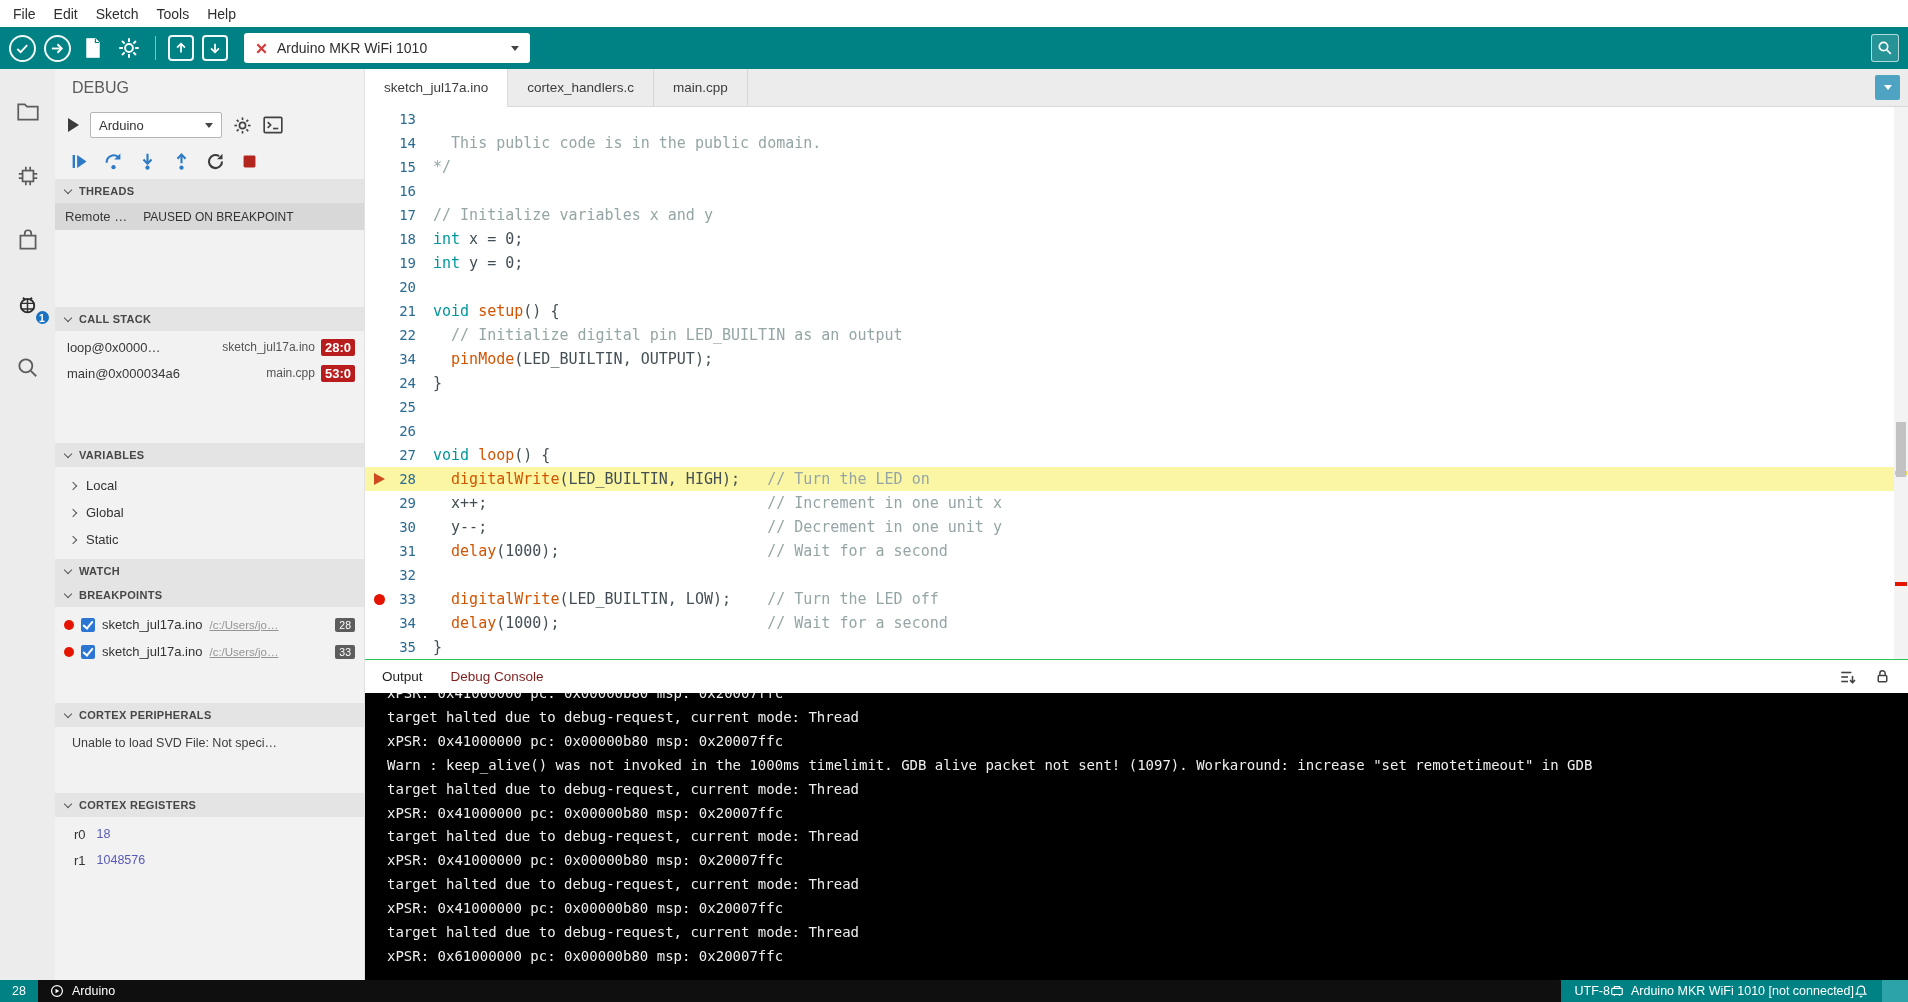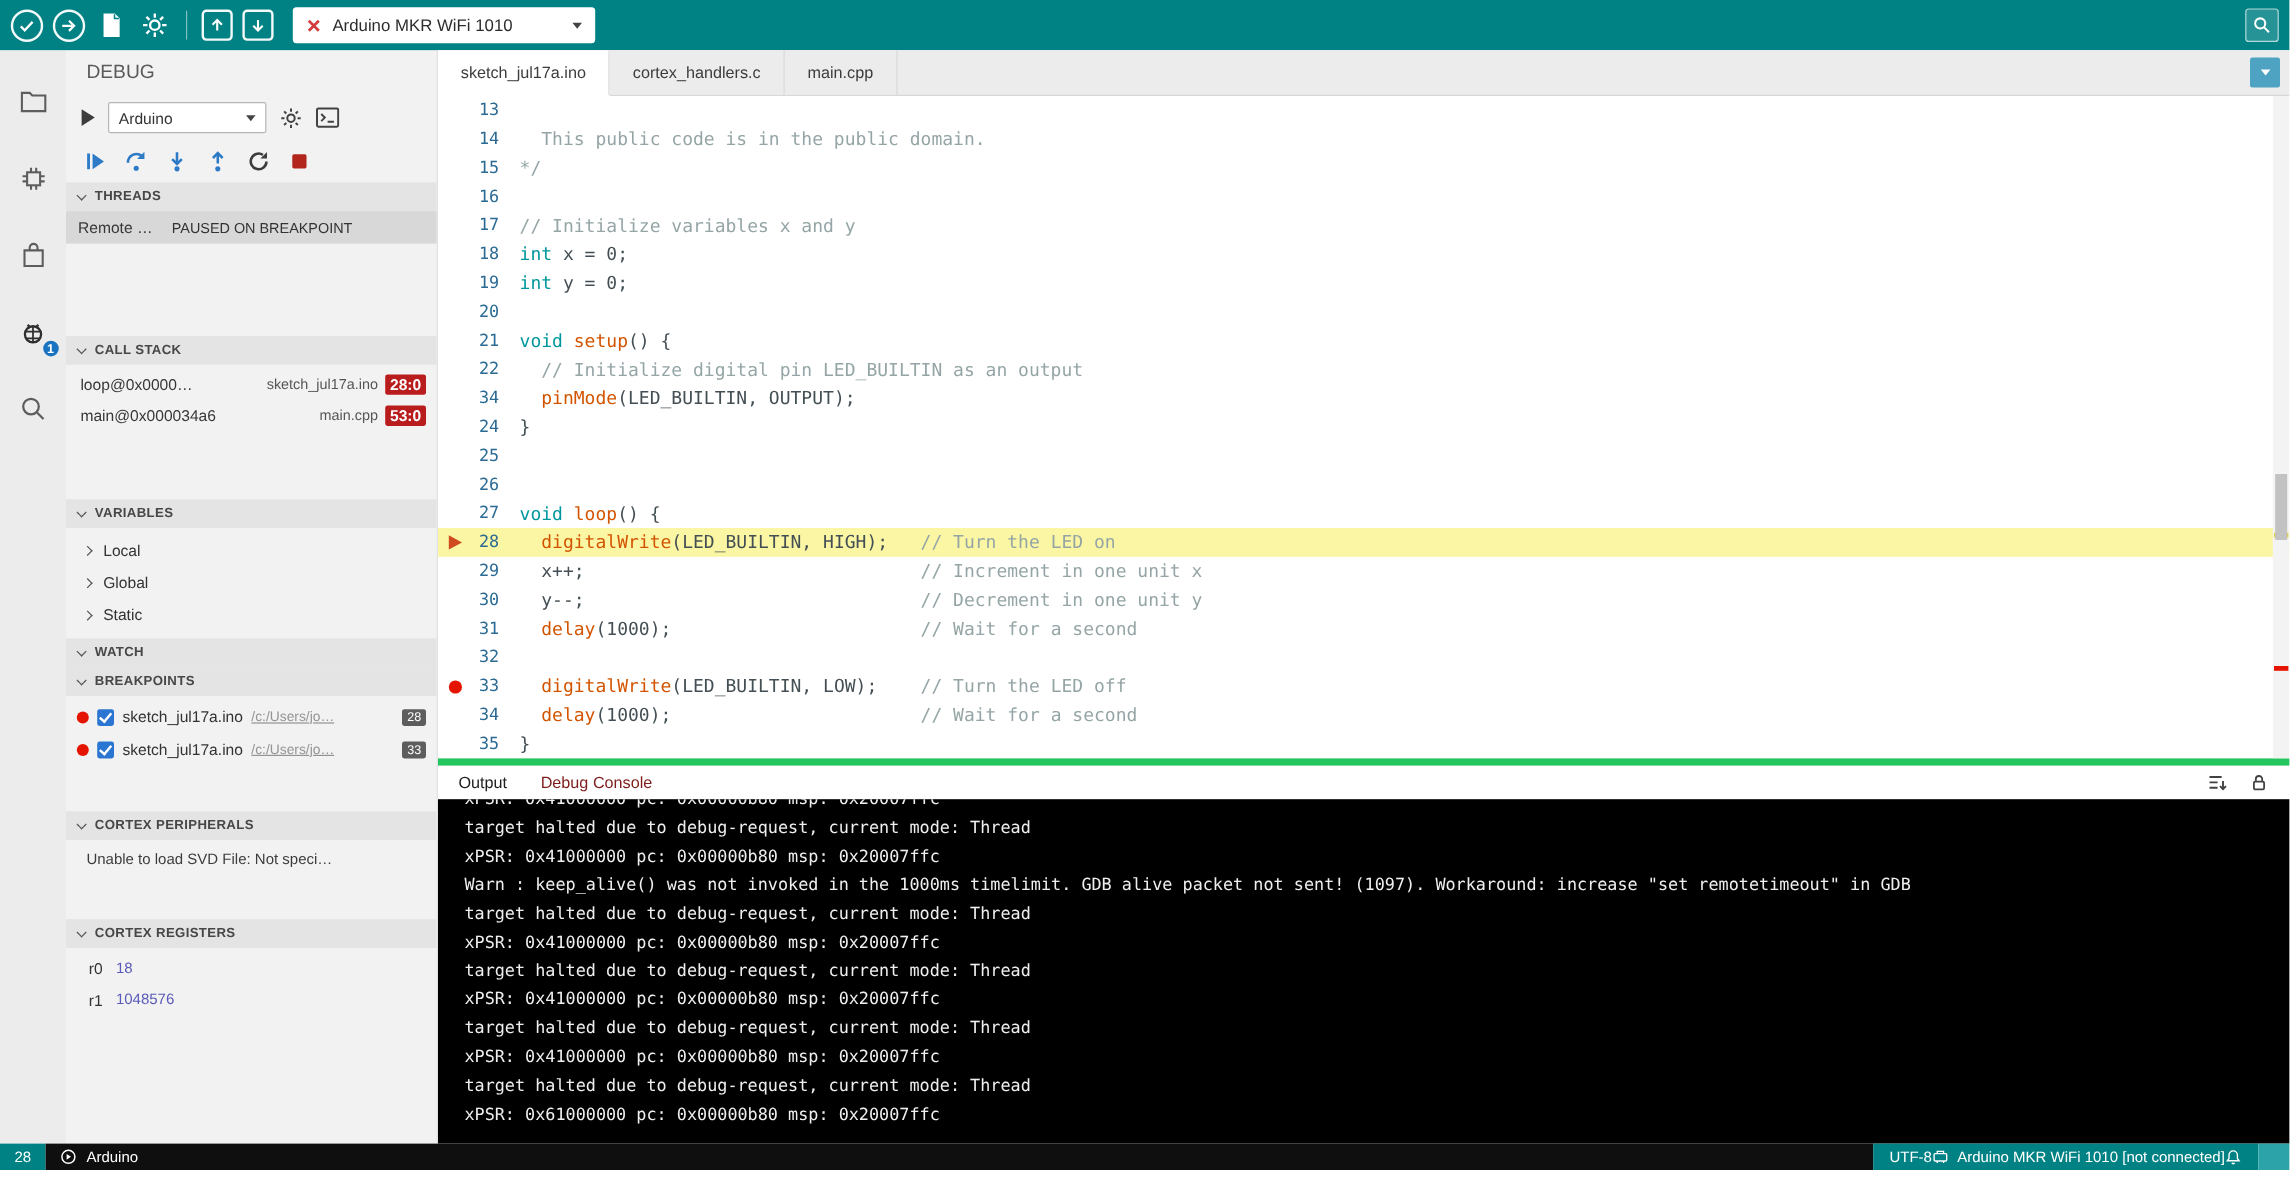--- a/index.html
+++ b/index.html
@@ -15,21 +15,21 @@
   
   .menubar{height:27px;background:#fff;display:flex;align-items:center;padding-left:4px;flex:none;}
   .menu-item{padding:0 9px;font-size:14px;color:#2e2e2e;height:100%;display:flex;align-items:center;}
 
   
   .toolbar{height:42px;background:var(--teal);display:flex;align-items:center;padding:0 9px;gap:8px;flex:none;}
   .tbtn{width:28px;height:28px;display:flex;align-items:center;justify-content:center;flex:none;}
   .tbtn.round{border:2px solid rgba(255,255,255,.95);border-radius:50%;width:27px;height:27px;}
   .tbtn.square{border:2px solid rgba(255,255,255,.95);border-radius:4px;width:26px;height:26px;}
   .tb-divider{width:1px;height:24px;background:rgba(255,255,255,.5);margin:0 4px;flex:none;}
-  .board-pill{height:30px;background:#fff;border-radius:3px;display:flex;align-items:center;gap:9px;padding:0 11px;width:252px;margin-left:8px;}
+  .board-pill{height:30px;background:#fff;border-radius:3px;display:flex;align-items:center;gap:9px;padding:0 11px;width:286px;margin-left:8px;}
   .board-label{font-size:14px;color:#2d2d2d;flex:1;white-space:nowrap;overflow:hidden;}
   .tri-down{width:0;height:0;border-left:4px solid transparent;border-right:4px solid transparent;border-top:5px solid #444;}
   .tb-search{margin-left:auto;width:28px;height:28px;background:rgba(255,255,255,.15);border:1px solid rgba(255,255,255,.65);border-radius:3px;display:flex;align-items:center;justify-content:center;}
 
   
   .main{display:flex;height:911px;flex:none;min-height:0;}
 
   
   .activitybar{width:55px;background:#ececec;display:flex;flex-direction:column;align-items:center;padding-top:28px;gap:34px;flex:none;}
   .act-item{width:30px;height:30px;position:relative;display:flex;align-items:center;justify-content:center;}
@@ -88,41 +88,48 @@
   .ltext{white-space:pre;}
   .tok-k{color:#00979c;}
   .tok-f{color:#d35400;}
   .tok-c{color:#95a5a6;}
   .tok-d{color:#434f54;}
   .vscroll{position:absolute;top:0;right:0;width:14px;height:100%;background:#f3f3f3;}
   .vthumb{position:absolute;top:57%;right:2px;width:10px;height:55px;background:#c2c2c2;}
   .ruler-mark{position:absolute;right:1px;width:12px;height:4px;}
 
   
-  .output-header{height:34px;display:flex;align-items:center;padding:0 17px;gap:28px;border-top:6px solid #22c55e;background:#fff;flex:none;}
+  .output-header{height:34px;display:flex;align-items:center;padding:0 17px;gap:28px;border-top:1px solid #22c55e;background:#fff;flex:none;}
   .out-tab{font-size:13.5px;color:#7f1d1d;}
   .out-tab.active{color:#1e1e1e;}
   .out-icons{margin-left:auto;display:flex;gap:17px;align-items:center;}
   .terminal{height:287px;background:#000;color:#efefef;font-family:"DejaVu Sans Mono",monospace;font-size:14px;line-height:23.9px;padding-left:22px;overflow:hidden;flex:none;}
   .term-line{white-space:pre;}
   .term-line:first-child{margin-top:-11px;}
 
   
   .statusbar{height:22px;display:flex;color:#fff;font-size:12.5px;flex:none;}
   .sb-line{width:38px;background:var(--teal);display:flex;align-items:center;justify-content:center;flex:none;}
   .sb-mid{flex:1;background:#0f0f0f;display:flex;align-items:center;gap:8px;padding:0 12px;min-width:0;}
   .sb-right{background:var(--teal);display:flex;align-items:center;padding:0 14px;flex:none;}
   .sb-board{display:flex;align-items:center;gap:7px;}
   .sb-corner{width:26px;height:100%;background:var(--teal-light);flex:none;}
 </style>
 </head>
 <body>
 
 <div class="app">
 
+  <div class="menubar" id="menubar">
+      <div class="menu-item">File</div>
+      <div class="menu-item">Edit</div>
+      <div class="menu-item">Sketch</div>
+      <div class="menu-item">Tools</div>
+      <div class="menu-item">Help</div>
+    </div>
 
   <div class="toolbar">
     <div class="tbtn round">
       <svg width="15" height="15" viewBox="0 0 16 16">
           <path d="M2.5 8.5l3.5 3.5 7-7.5" fill="none" stroke="#fff" stroke-width="2"></path>
         </svg>
     </div>
     <div class="tbtn round">
       <svg width="15" height="15" viewBox="0 0 16 16">
           <path d="M2 8h9" stroke="#fff" stroke-width="2" fill="none"></path>

